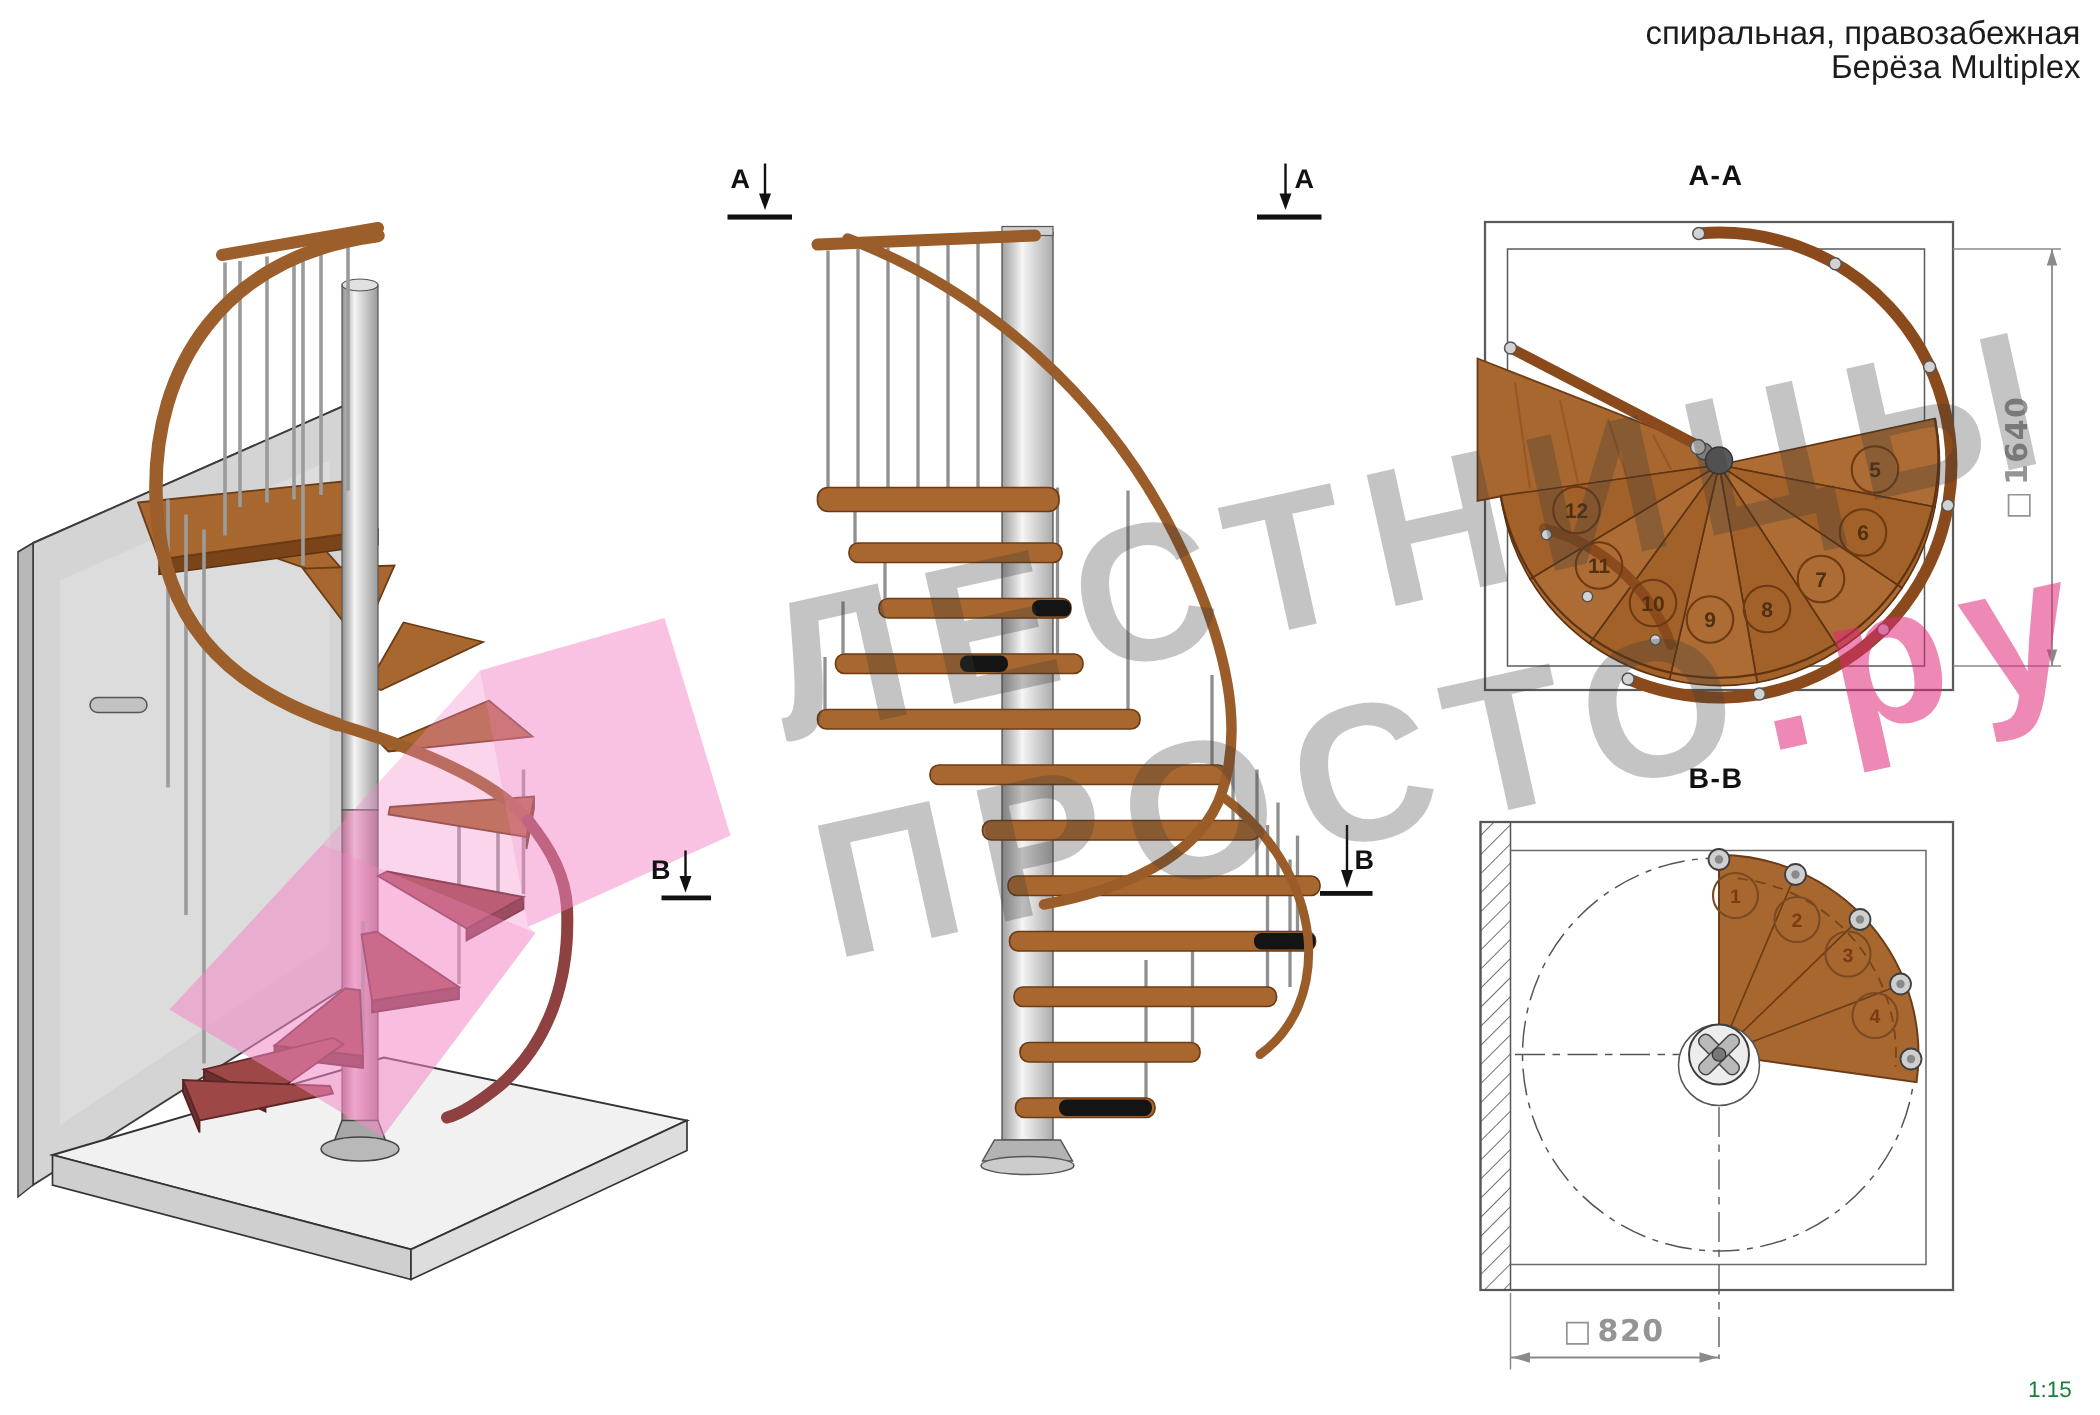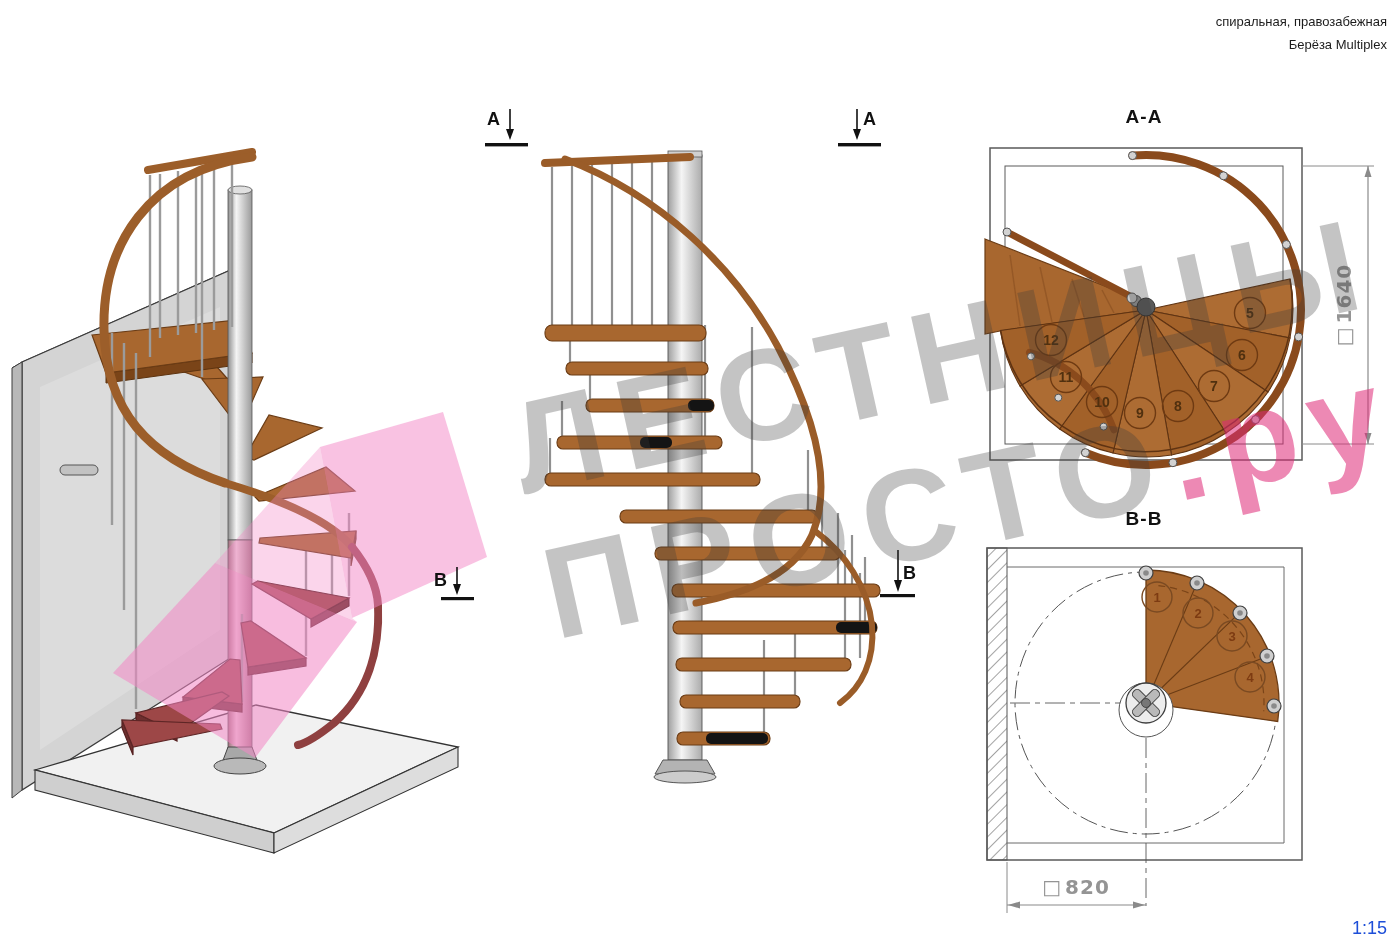--- a/index.html
+++ b/index.html
@@ -4,37 +4,37 @@
 <style>
   html,body { margin:0; padding:0; background:#fff; }
   .sheet {
     position:relative; width:1400px; height:943px; background:#ffffff;
     overflow:hidden; font-family:"Liberation Sans", sans-serif;
   }
   .sheet svg { position:absolute; display:block; }
   
   .header {
     position:absolute; top:11px; right:13px; text-align:right;
-    font-size:13px; line-height:22.5px; color:#1c1c1c; z-index:10;
+    font-size:22px; line-height:22.5px; color:#1c1c1c; z-index:10;
   }
   
   .watermark {
     position:absolute; left:498px; top:378px; z-index:50;
     transform:rotate(-12.5deg); transform-origin:0 0;
     font-weight:bold; font-size:130px; line-height:149px;
     letter-spacing:15px; white-space:nowrap;
     color:rgba(60,60,60,0.30); pointer-events:none;
   }
   .watermark .wm-accent { color:rgba(222,40,118,0.55); }
   
   .marker { position:absolute; z-index:20; }
   .marker svg { position:static; }
   .marker text { font-family:"Liberation Sans",sans-serif; font-size:18px; font-weight:bold; fill:#111; }
   .scale-label {
-    position:absolute; left:1352px; top:918px; font-size:18px; color:#1d4ed8; z-index:10;
+    position:absolute; left:1352px; top:918px; font-size:15px; color:#15803d; z-index:10;
   }
   
   svg text { font-family:"Liberation Sans", sans-serif; }
   .plan-title { font-size:19px; font-weight:bold; fill:#111; letter-spacing:1px; }
   .dim-text { font-size:20px; font-weight:bold; fill:#949494; letter-spacing:1px; font-family:"DejaVu Sans",sans-serif; }
   .num-aa { font-size:14px; font-weight:bold; fill:#50300f; }
   .num-bb { font-size:13px; font-weight:bold; fill:#7d3b12; }
 </style>
 </head>
 <body>

